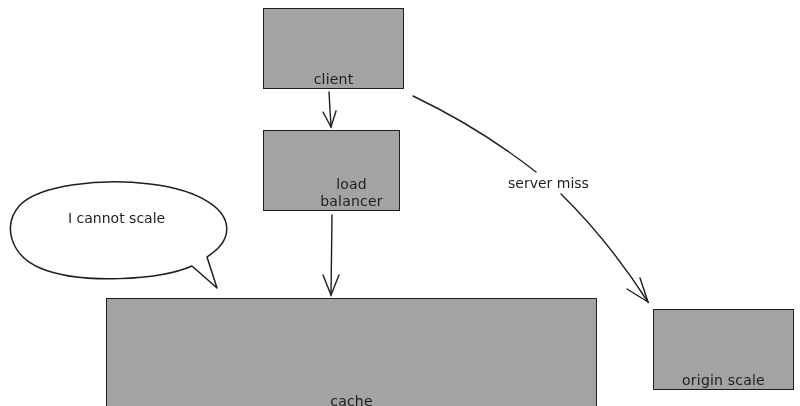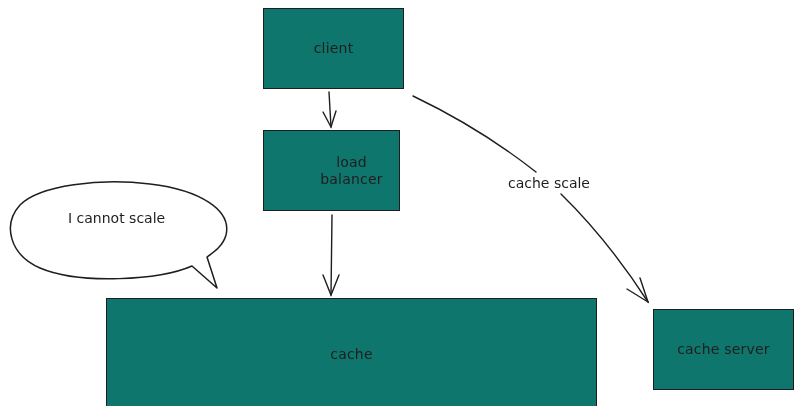--- a/index.html
+++ b/index.html
@@ -1,21 +1,21 @@
 <!DOCTYPE html>
 <html><head>
   <meta charset="utf-8">
   <style>
     html, body { margin: 0; padding: 0; background: #ffffff; }
     body { width: 800px; height: 406px; position: relative; overflow: hidden;
            font-family: "DejaVu Sans", sans-serif; color: #1e1e1e; }
     svg.canvas { position: absolute; left: 0; top: 0; }
     .node { position: absolute; box-sizing: border-box; border: 1.6px solid #1e1e1e;
-            background: #0f766e; display: flex; flex-direction: column; align-items: center;
-            justify-content: center; text-align: center; font-size: 14px; line-height: 17px;
+            background: #a3a3a3; display: flex; flex-direction: column; align-items: center;
+            justify-content: flex-end; text-align: center; font-size: 14px; line-height: 17px;
             font-family: "DejaVu Sans", sans-serif; letter-spacing: 0.2px; }
     .label { position: absolute; font-size: 14px; line-height: 17px; background: #fff;
              white-space: nowrap; font-family: "DejaVu Sans", sans-serif; }
     .bubble-text { position: absolute; font-size: 14px; line-height: 20px; text-align: right;
                    font-family: "DejaVu Sans", sans-serif; }
   </style>
 </head>
 <body>
 
 <svg class="canvas" width="800" height="406" viewBox="0 0 800 406">
@@ -54,20 +54,20 @@
 
 <div class="node" style="left:263px; top:130px; width:137px; height:81px;padding-left:40px;">
   <span>load balancer</span>
 </div>
 
 <div class="node" style="left:94px; top:298px; width:491px; height:113px;margin-left:12px;">
   <span>cache</span>
 </div>
 
 <div class="node" style="left:653px; top:309px; width:141px; height:81px;">
-  <span>cache server</span>
+  <span>origin scale</span>
 </div>
 
-<div class="label" style="left:508px; top:175px;">cache scale</div>
+<div class="label" style="left:508px; top:175px;">server miss</div>
 
 <div class="bubble-text" style="left:68px; top:208px;">
   <div>I cannot scale</div>
 </div>
 
 </body></html>

